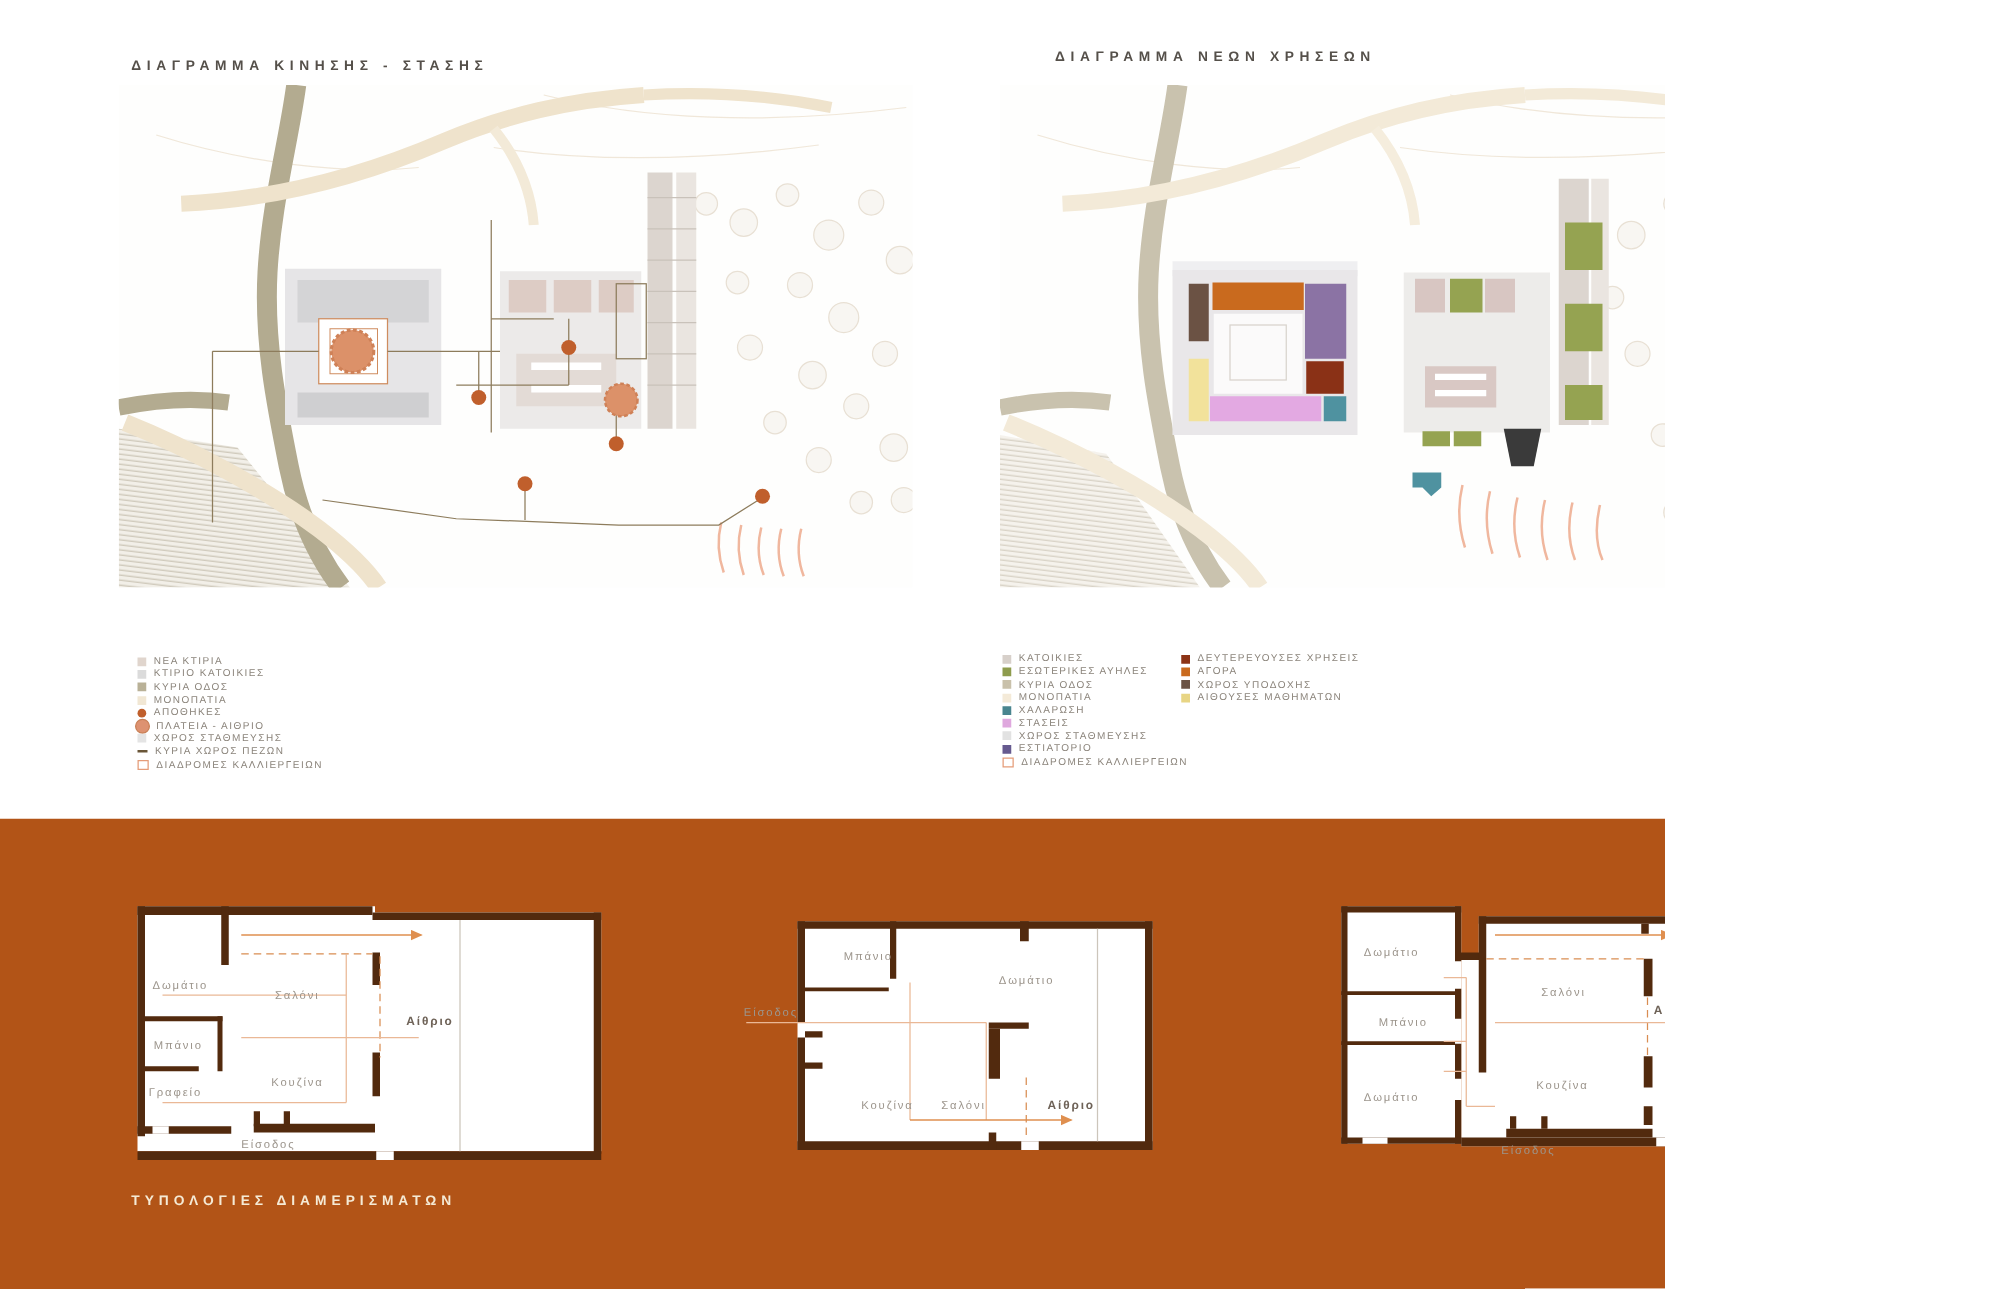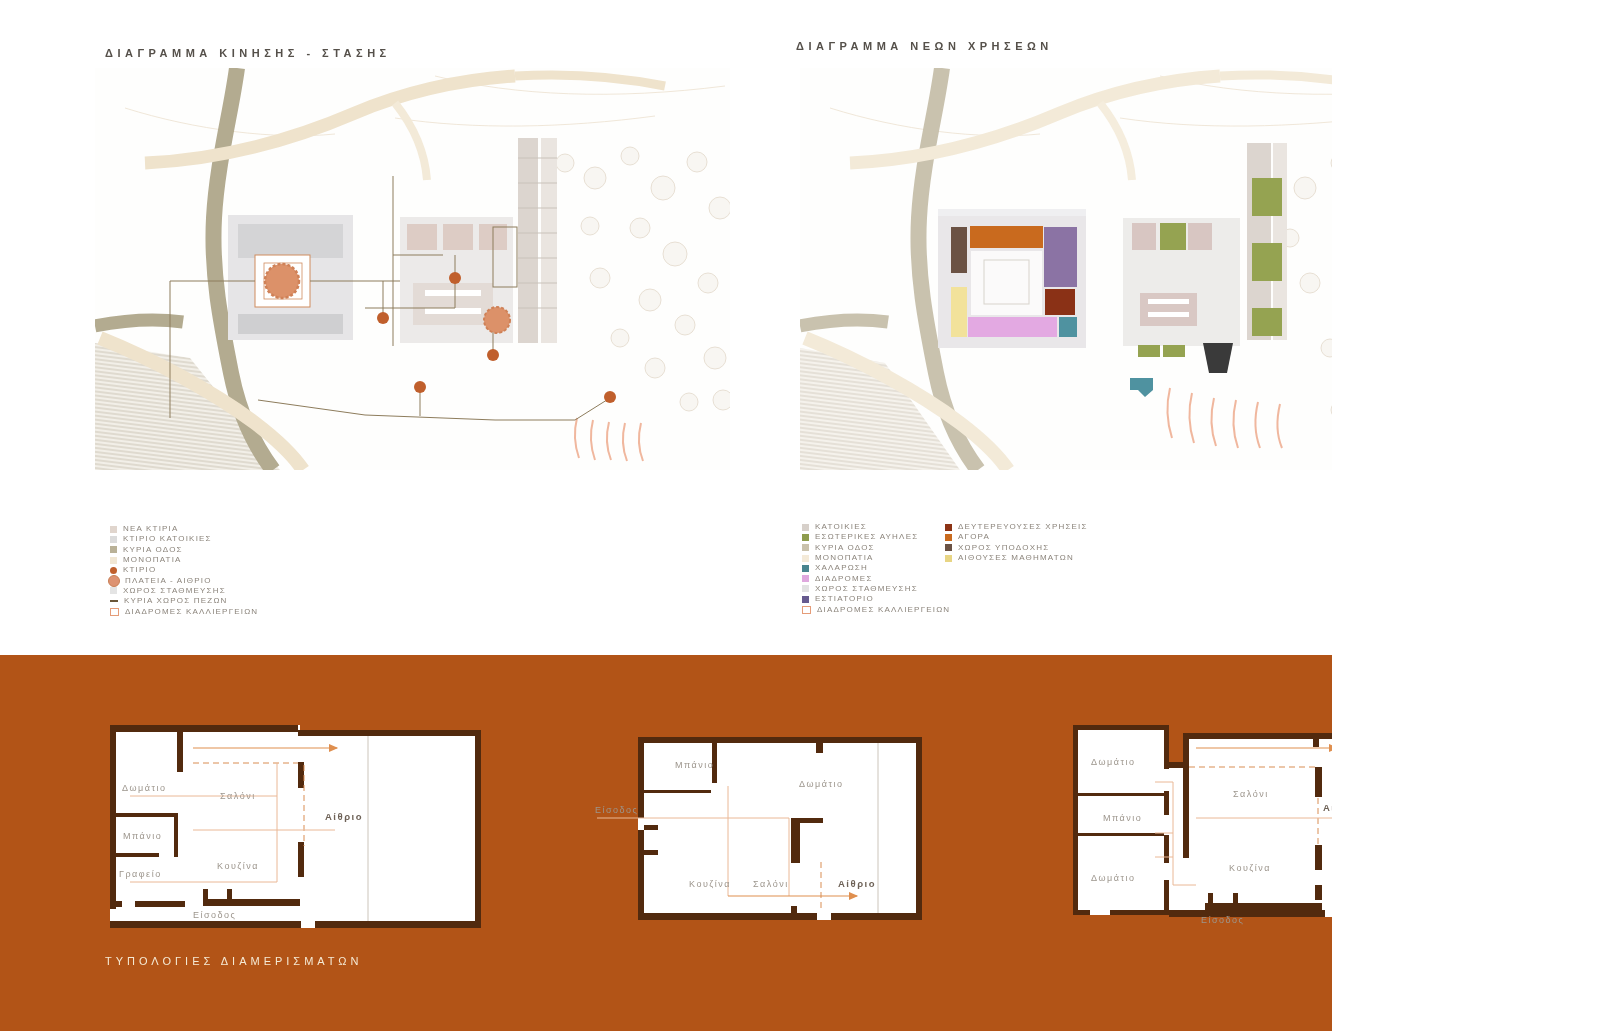--- a/index.html
+++ b/index.html
@@ -12,21 +12,21 @@
   .legend{position:absolute;}
   .legend-row{display:flex;align-items:center;height:10.3px;}
   .lbl{font-size:8px;color:#8b847b;letter-spacing:1.2px;white-space:nowrap;line-height:10px;}
   .sw{width:7px;height:7px;flex:0 0 auto;margin-right:6px;}
   .sw-dot{border-radius:50%;}
   .sw-plaza{width:10px;height:10px;border-radius:50%;margin-left:-2px;margin-right:5px;}
   .sw-line{height:2px;width:8px;}
   .sw-outline{background:#fff;width:7px;height:6px;}
   
   .band{position:absolute;left:0;top:655px;width:1600px;height:376px;}
-  .band-title{position:absolute;left:105px;top:300px;font-size:11px;font-weight:normal;
+  .band-title{position:absolute;left:105px;top:300px;font-size:11px;font-weight:bold;
               color:#f5ead5;letter-spacing:4px;}
   .plan{position:absolute;}
   .room-label{font-size:9px;fill:#9c958c;letter-spacing:1.5px;}
   .atrium-label{font-size:9.5px;fill:#6e6257;letter-spacing:1.5px;font-weight:bold;}
   .wall{fill:#522a0e;}
   .gap{fill:#ffffff;}
   .divider{stroke:#ccc5bb;stroke-width:1;}
   .ann{stroke:#eab896;stroke-width:1;fill:none;}
   .ann-dash{stroke:#d98d52;stroke-width:1;fill:none;stroke-dasharray:6 4;}
   .ann-arrow{stroke:#df8f4f;stroke-width:1.2;fill:none;}
@@ -34,21 +34,21 @@
   .contour{stroke:#ece1cf;stroke-width:1;fill:none;opacity:.8;}
   .pathline{stroke:#8d7c5c;stroke-width:1;fill:none;}
   .croprow{stroke:#eb9f7d;stroke-width:2;fill:none;opacity:.75;}
 </style>
 </head>
 <body>
 
 <div class="board" style="background: rgb(255, 255, 255);">
 
   <h2 class="map-title" style="left:105px;top:47px;">ΔΙΑΓΡΑΜΜΑ ΚΙΝΗΣΗΣ - ΣΤΑΣΗΣ</h2>
-  <h2 class="map-title" style="left:796px;top:40px;">ΔΙΑΓΡΑΜΜΑ ΝΕΩΝ ΧΡΗΣΕΩΝ</h2>
+  <h2 class="map-title" style="left:844px;top:40px;">ΔΙΑΓΡΑΜΜΑ ΝΕΩΝ ΧΡΗΣΕΩΝ</h2>
 
   <svg class="map-svg" style="left:95px;top:68px;" width="635" height="402" viewBox="0 0 635 402">
     <defs>
       <pattern id="hatchL" width="5" height="4" patternUnits="userSpaceOnUse" patternTransform="rotate(7)">
         <rect width="5" height="4" fill="#f2efe8"></rect>
           <line x1="0" y1="1" x2="5" y2="1" stroke="#ccc5b6" stroke-width="1"></line>
       </pattern>
     </defs>
     <g>
       <path class="contour" d="M340,8 C420,28 520,32 630,18"></path>
@@ -236,21 +236,21 @@
         <span class="lbl">ΚΥΡΙΑ ΟΔΟΣ</span>
       </div>
 
       <div class="legend-row">
         <span class="sw sw-square" style="background: rgb(241, 231, 212);"></span>
         <span class="lbl">ΜΟΝΟΠΑΤΙΑ</span>
       </div>
 
       <div class="legend-row">
         <span class="sw sw-dot" style="background: rgb(192, 95, 44);"></span>
-        <span class="lbl">ΚΤΙΡΙΟ</span>
+        <span class="lbl">ΑΠΟΘΗΚΕΣ</span>
       </div>
 
       <div class="legend-row">
         <span class="sw sw-plaza" style="background: rgb(221, 146, 113); border: 1px solid rgb(200, 127, 85);"></span>
         <span class="lbl">ΠΛΑΤΕΙΑ - ΑΙΘΡΙΟ</span>
       </div>
 
       <div class="legend-row">
         <span class="sw sw-square" style="background: rgb(228, 228, 228);"></span>
         <span class="lbl">ΧΩΡΟΣ ΣΤΑΘΜΕΥΣΗΣ</span>
@@ -289,21 +289,21 @@
         <span class="lbl">ΜΟΝΟΠΑΤΙΑ</span>
       </div>
 
       <div class="legend-row">
         <span class="sw sw-square" style="background: rgb(73, 133, 143);"></span>
         <span class="lbl">ΧΑΛΑΡΩΣΗ</span>
       </div>
 
       <div class="legend-row">
         <span class="sw sw-square" style="background: rgb(223, 168, 222);"></span>
-        <span class="lbl">ΔΙΑΔΡΟΜΕΣ</span>
+        <span class="lbl">ΣΤΑΣΕΙΣ</span>
       </div>
 
       <div class="legend-row">
         <span class="sw sw-square" style="background: rgb(226, 226, 226);"></span>
         <span class="lbl">ΧΩΡΟΣ ΣΤΑΘΜΕΥΣΗΣ</span>
       </div>
 
       <div class="legend-row">
         <span class="sw sw-square" style="background: rgb(102, 90, 143);"></span>
         <span class="lbl">ΕΣΤΙΑΤΟΡΙΟ</span>

